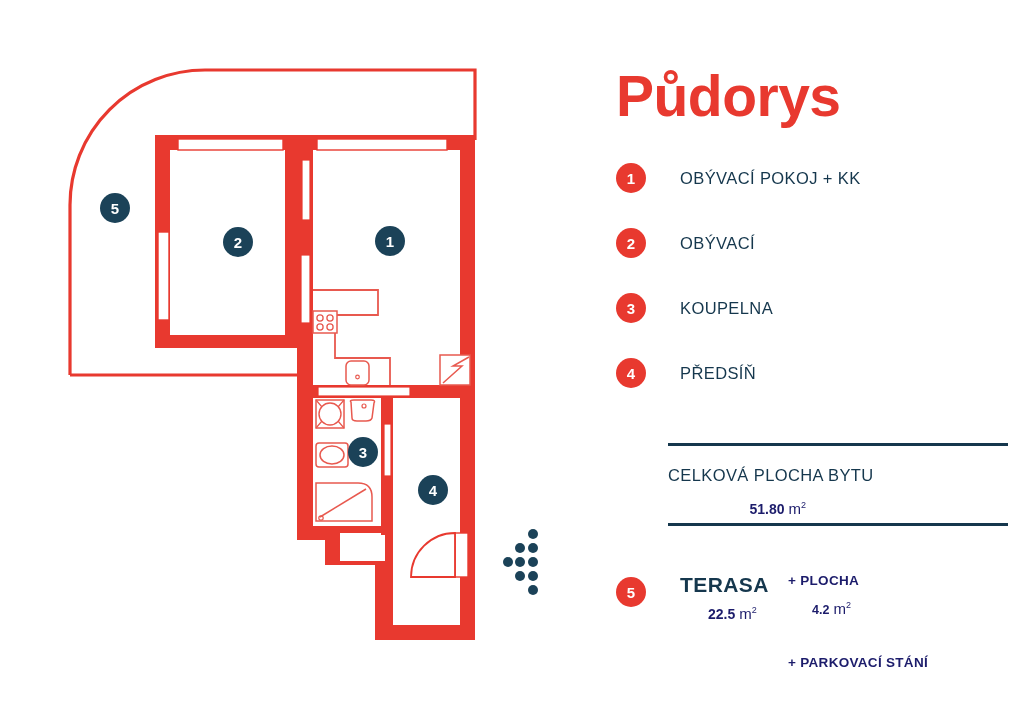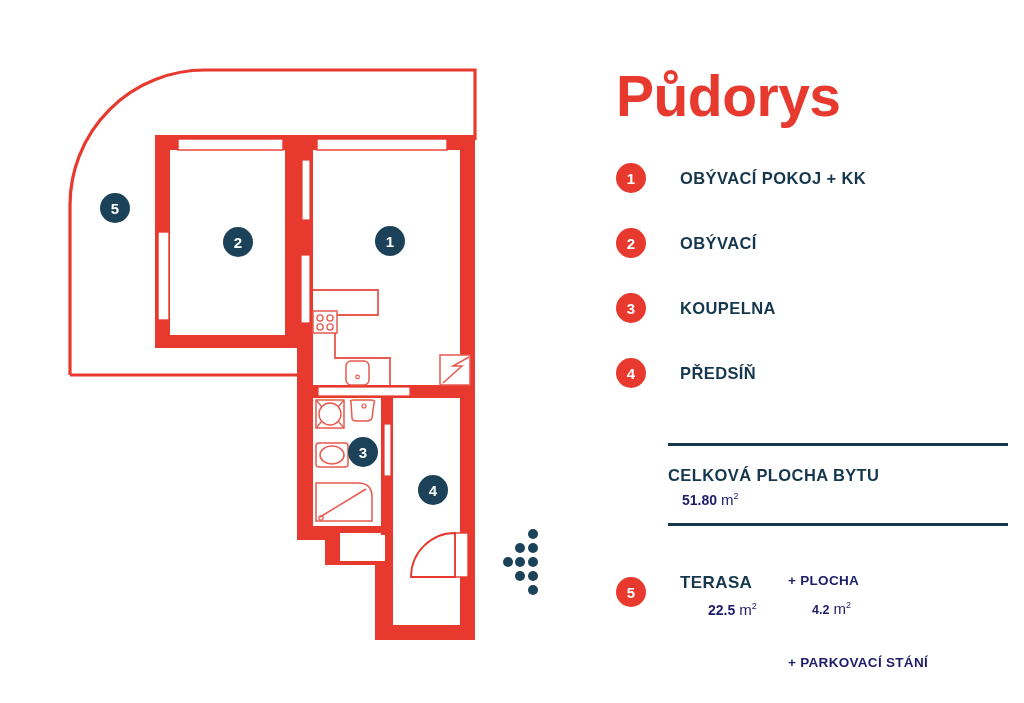--- a/index.html
+++ b/index.html
@@ -25,45 +25,45 @@
 
   .legend{position:absolute;left:8px;top:160px;width:392px;}
   .legend-row{display:flex;align-items:center;height:36px;margin-bottom:29px;}
   .badge{
     width:30px;height:30px;border-radius:50%;
     background:#e8392f;color:#fff;
     display:flex;align-items:center;justify-content:center;
     font-size:15px;font-weight:bold;flex:0 0 auto;
   }
   .legend-label{
-    margin-left:34px;font-size:16.5px;font-weight:bold;
+    margin-left:34px;font-size:16.5px;font-weight:normal;
     color:#15374d;letter-spacing:0.4px;white-space:nowrap;
   }
 
   .rule{
     position:absolute;left:60px;width:340px;height:3px;background:#15374d;
   }
   .rule.top{top:443px;}
   .rule.bottom{top:523px;}
 
   .total{position:absolute;left:60px;top:466px;}
   .total-label{
-    font-size:16.5px;font-weight:bold;color:#15374d;letter-spacing:0.4px;
+    font-size:16.5px;font-weight:normal;color:#15374d;letter-spacing:0.4px;
   }
   .total-value{
-    margin-top:6px;margin-left:14px;
-    font-size:14px;font-weight:bold;color:#1c1c6b;
+    margin-top:15px;margin-left:14px;
+    font-size:14px;font-weight:bold;color:#1c1c6b;text-align:center;
   }
   .unit{font-size:15px;font-weight:normal;color:#1c1c6b;margin-left:4px;}
   .unit sup{font-size:9px;}
 
   .terrace{position:absolute;left:8px;top:573px;display:flex;align-items:flex-start;}
   .terrace .badge{margin-top:4px;}
   .terr-col{margin-left:34px;}
-  .terr-label{font-size:17px;font-weight:bold;color:#15374d;letter-spacing:0.4px;}
+  .terr-label{font-size:21px;font-weight:bold;color:#15374d;letter-spacing:0.4px;}
   .terr-value{margin-top:8px;margin-left:28px;font-size:14px;font-weight:bold;color:#1c1c6b;}
 
   .extras{position:absolute;left:180px;top:573px;}
   .extra-label{font-size:13.5px;font-weight:bold;color:#1c1c6b;letter-spacing:0.3px;}
   .extra-value{margin-top:12px;margin-left:24px;font-size:12.5px;font-weight:bold;color:#1c1c6b;}
   .extra-label.second{margin-top:38px;text-align:right;}
 </style>
 </head>
 <body>
 

